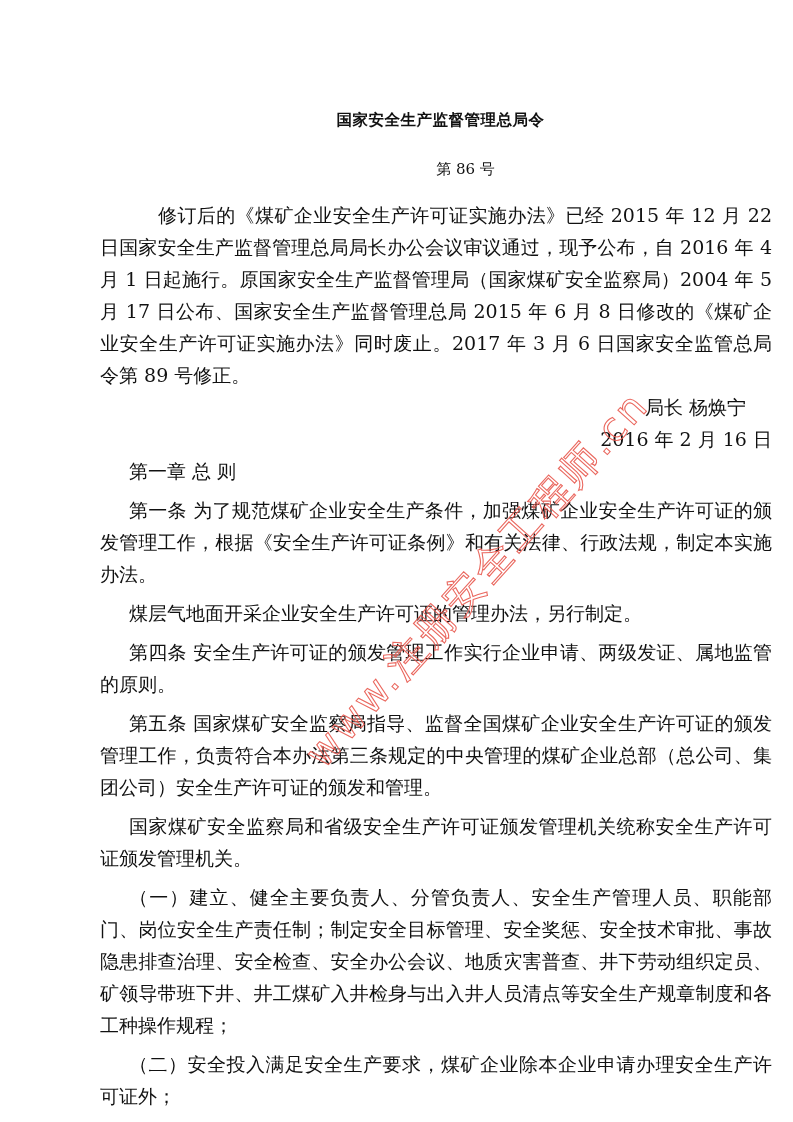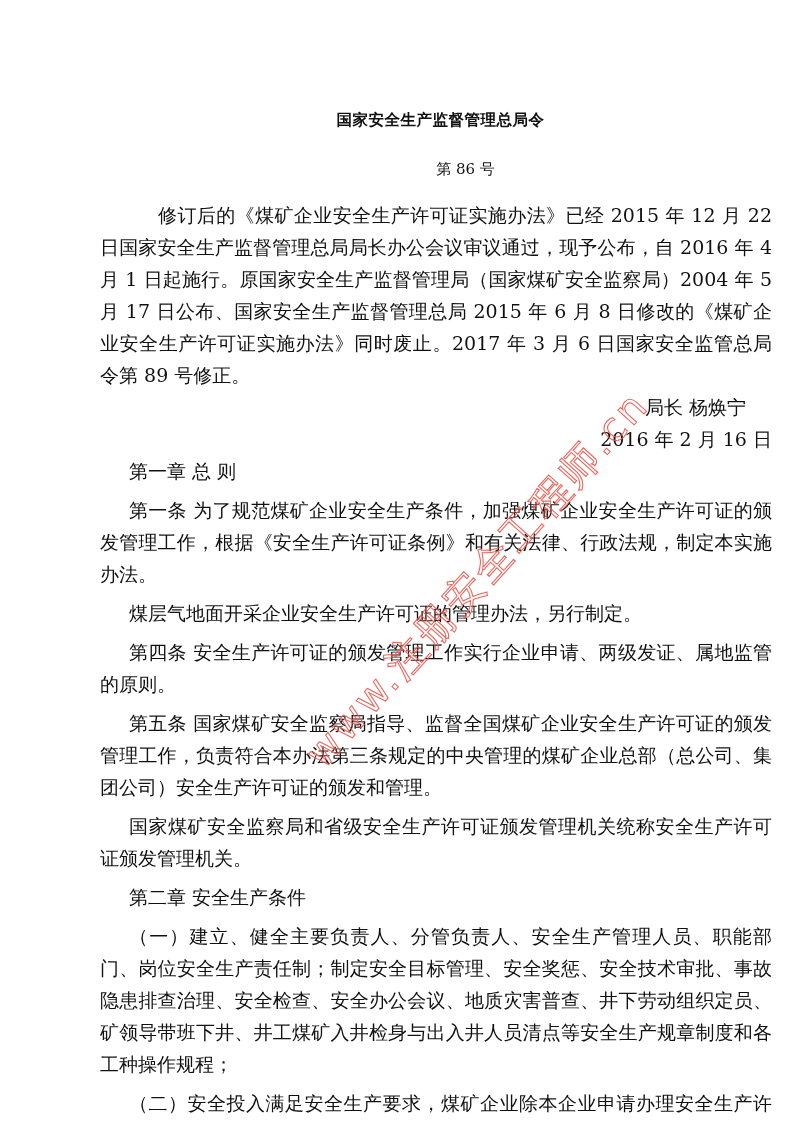--- a/index.html
+++ b/index.html
@@ -47,19 +47,18 @@
   <div class="body-text">
     <p class="indent-big">修订后的《煤矿企业安全生产许可证实施办法》已经 2015 年 12 月 22 日国家安全生产监督管理总局局长办公会议审议通过，现予公布，自 2016 年 4 月 1 日起施行。原国家安全生产监督管理局（国家煤矿安全监察局）2004 年 5 月 17 日公布、国家安全生产监督管理总局 2015 年 6 月 8 日修改的《煤矿企业安全生产许可证实施办法》同时废止。2017 年 3 月 6 日国家安全监管总局令第 89 号修正。</p>
     <p class="right sign1">局长  杨焕宁</p>
     <p class="right">2016 年 2 月 16 日</p>
     <p class="indent">第一章 总 则</p>
     <p class="indent gap">第一条 为了规范煤矿企业安全生产条件，加强煤矿企业安全生产许可证的颁发管理工作，根据《安全生产许可证条例》和有关法律、行政法规，制定本实施办法。</p>
     <p class="indent gap">煤层气地面开采企业安全生产许可证的管理办法，另行制定。</p>
     <p class="indent gap">第四条 安全生产许可证的颁发管理工作实行企业申请、两级发证、属地监管的原则。</p>
     <p class="indent gap">第五条 国家煤矿安全监察局指导、监督全国煤矿企业安全生产许可证的颁发管理工作，负责符合本办法第三条规定的中央管理的煤矿企业总部（总公司、集团公司）安全生产许可证的颁发和管理。</p>
     <p class="indent gap">国家煤矿安全监察局和省级安全生产许可证颁发管理机关统称安全生产许可证颁发管理机关。</p>
-    <p class="indent gap">第二章 安全生产条件</p>
     <p class="indent gap">（一）建立、健全主要负责人、分管负责人、安全生产管理人员、职能部门、岗位安全生产责任制；制定安全目标管理、安全奖惩、安全技术审批、事故隐患排查治理、安全检查、安全办公会议、地质灾害普查、井下劳动组织定员、矿领导带班下井、井工煤矿入井检身与出入井人员清点等安全生产规章制度和各工种操作规程；</p>
     <p class="indent gap">（二）安全投入满足安全生产要求，煤矿企业除本企业申请办理安全生产许可证外；</p>
   </div>
 
   <div class="watermark">www.注册安全工程师.cn</div>
 </div>
 
 </body></html>

